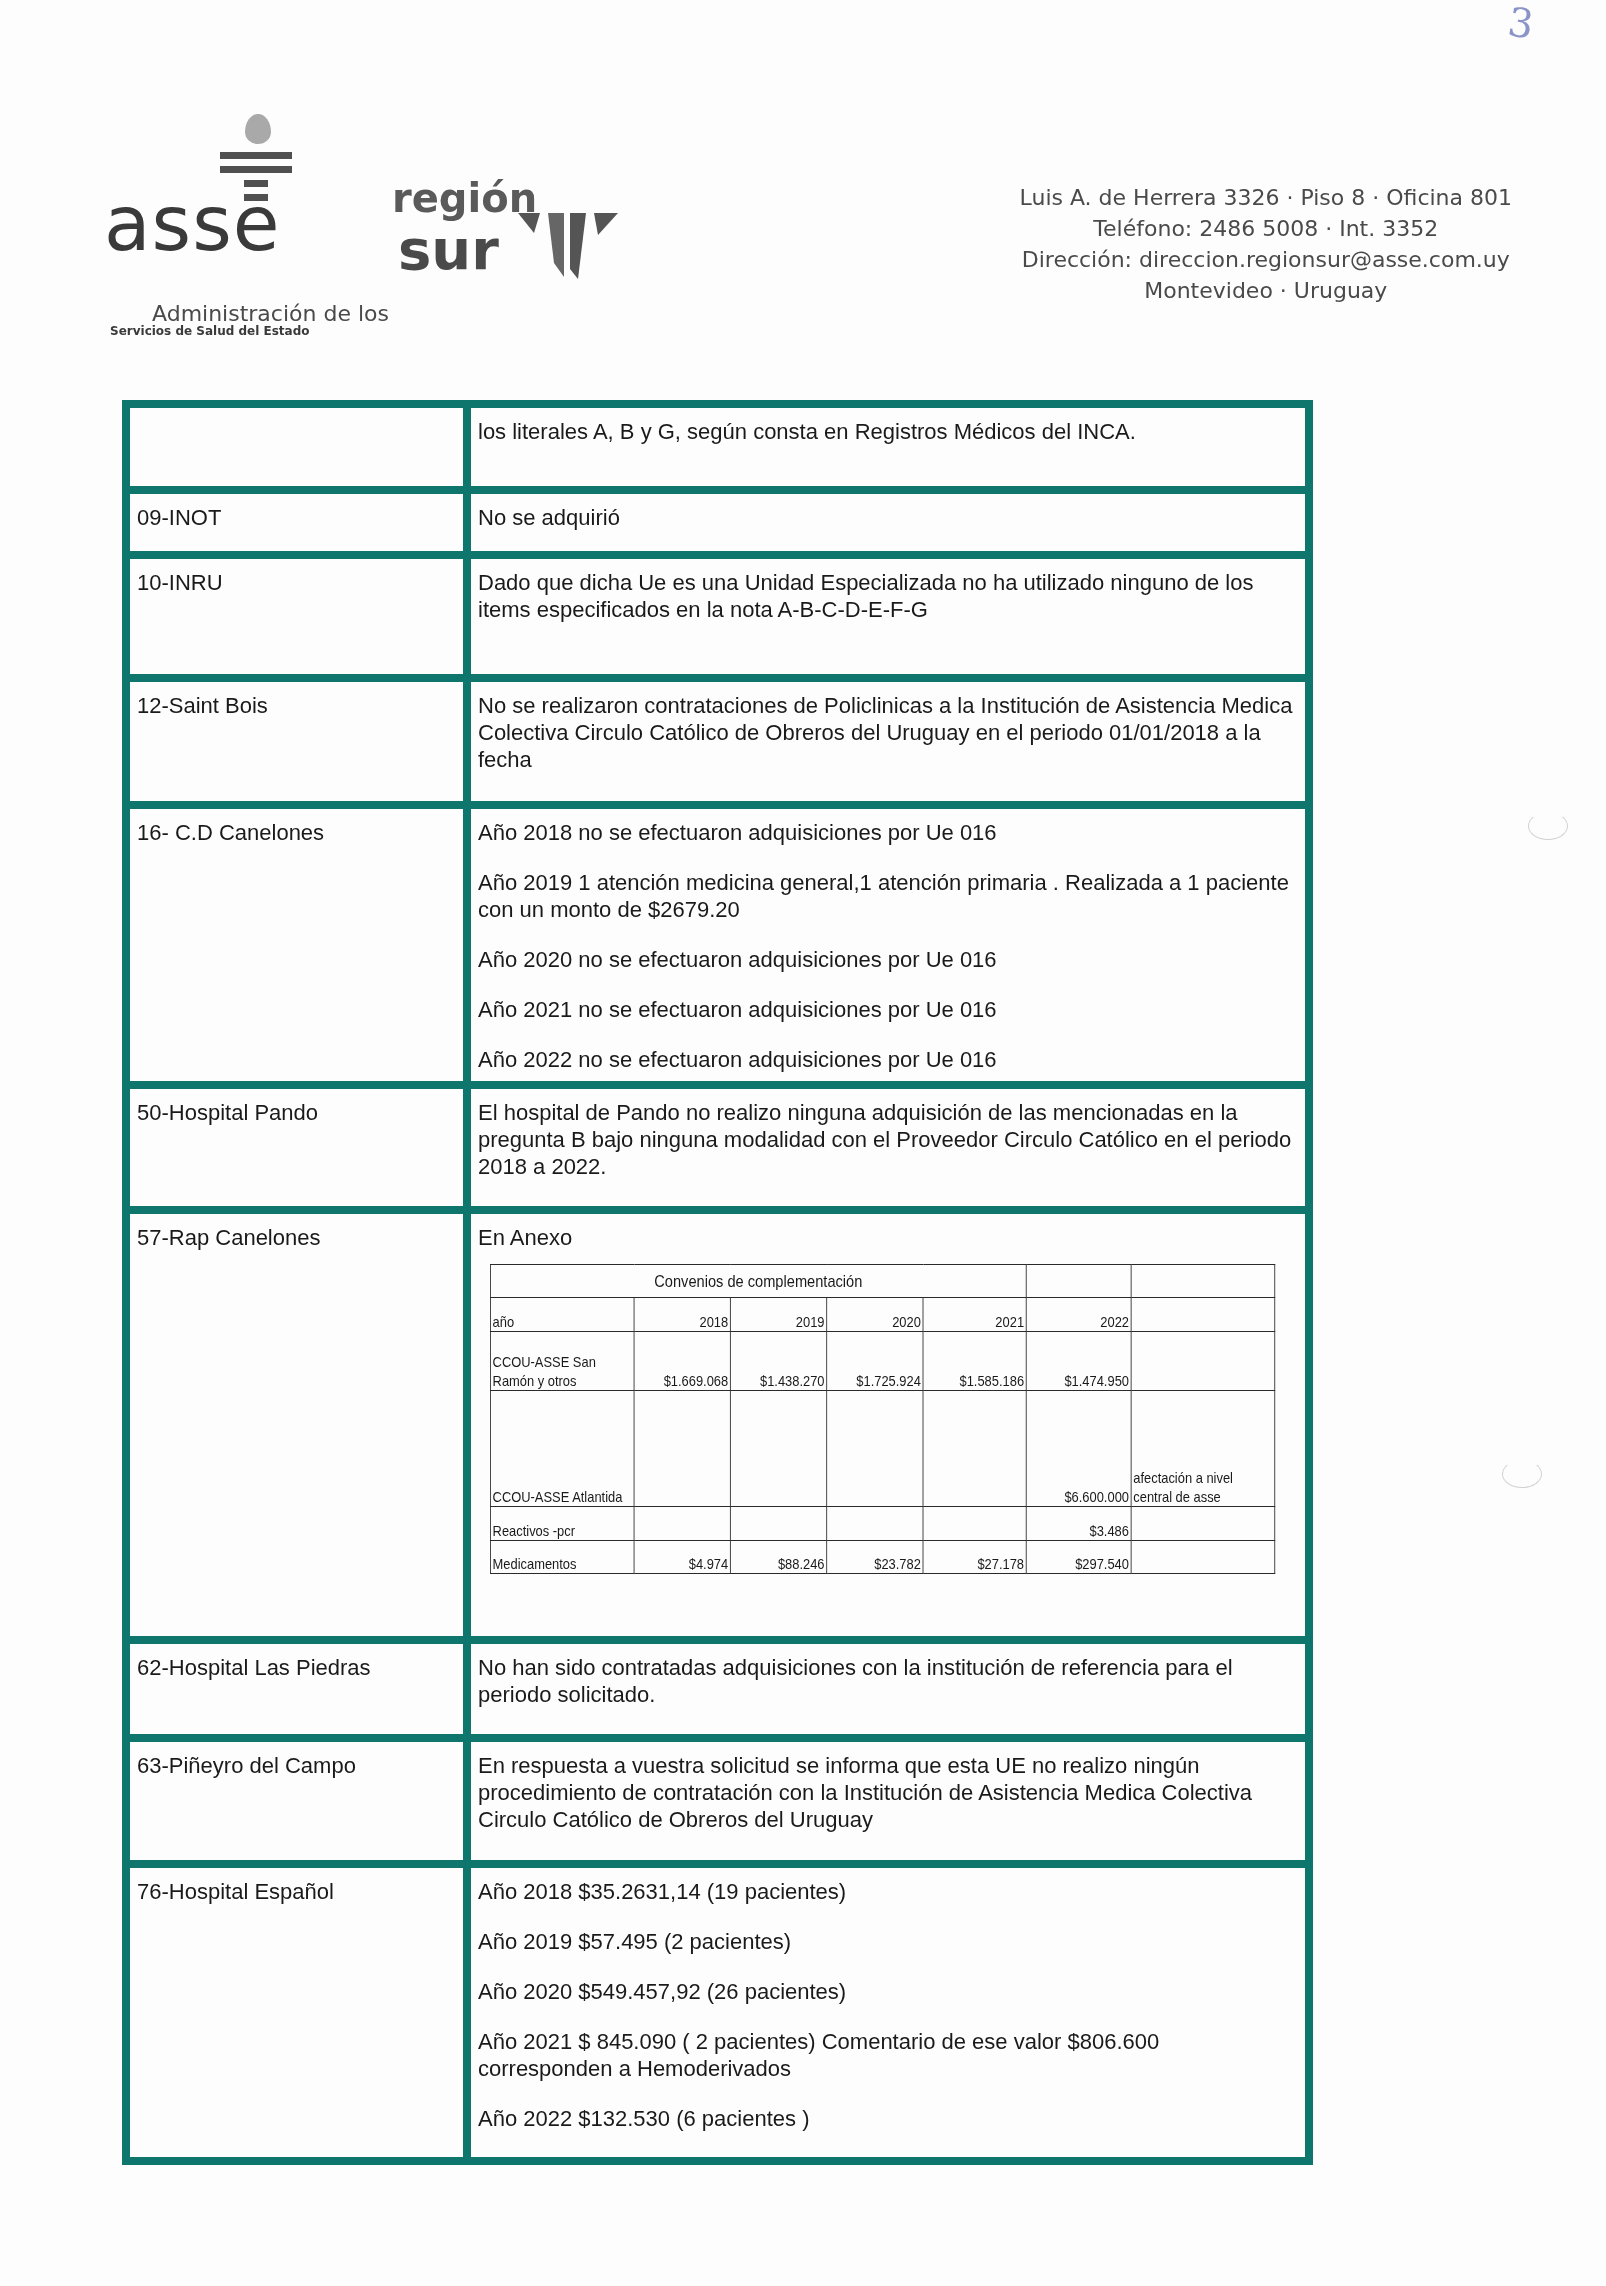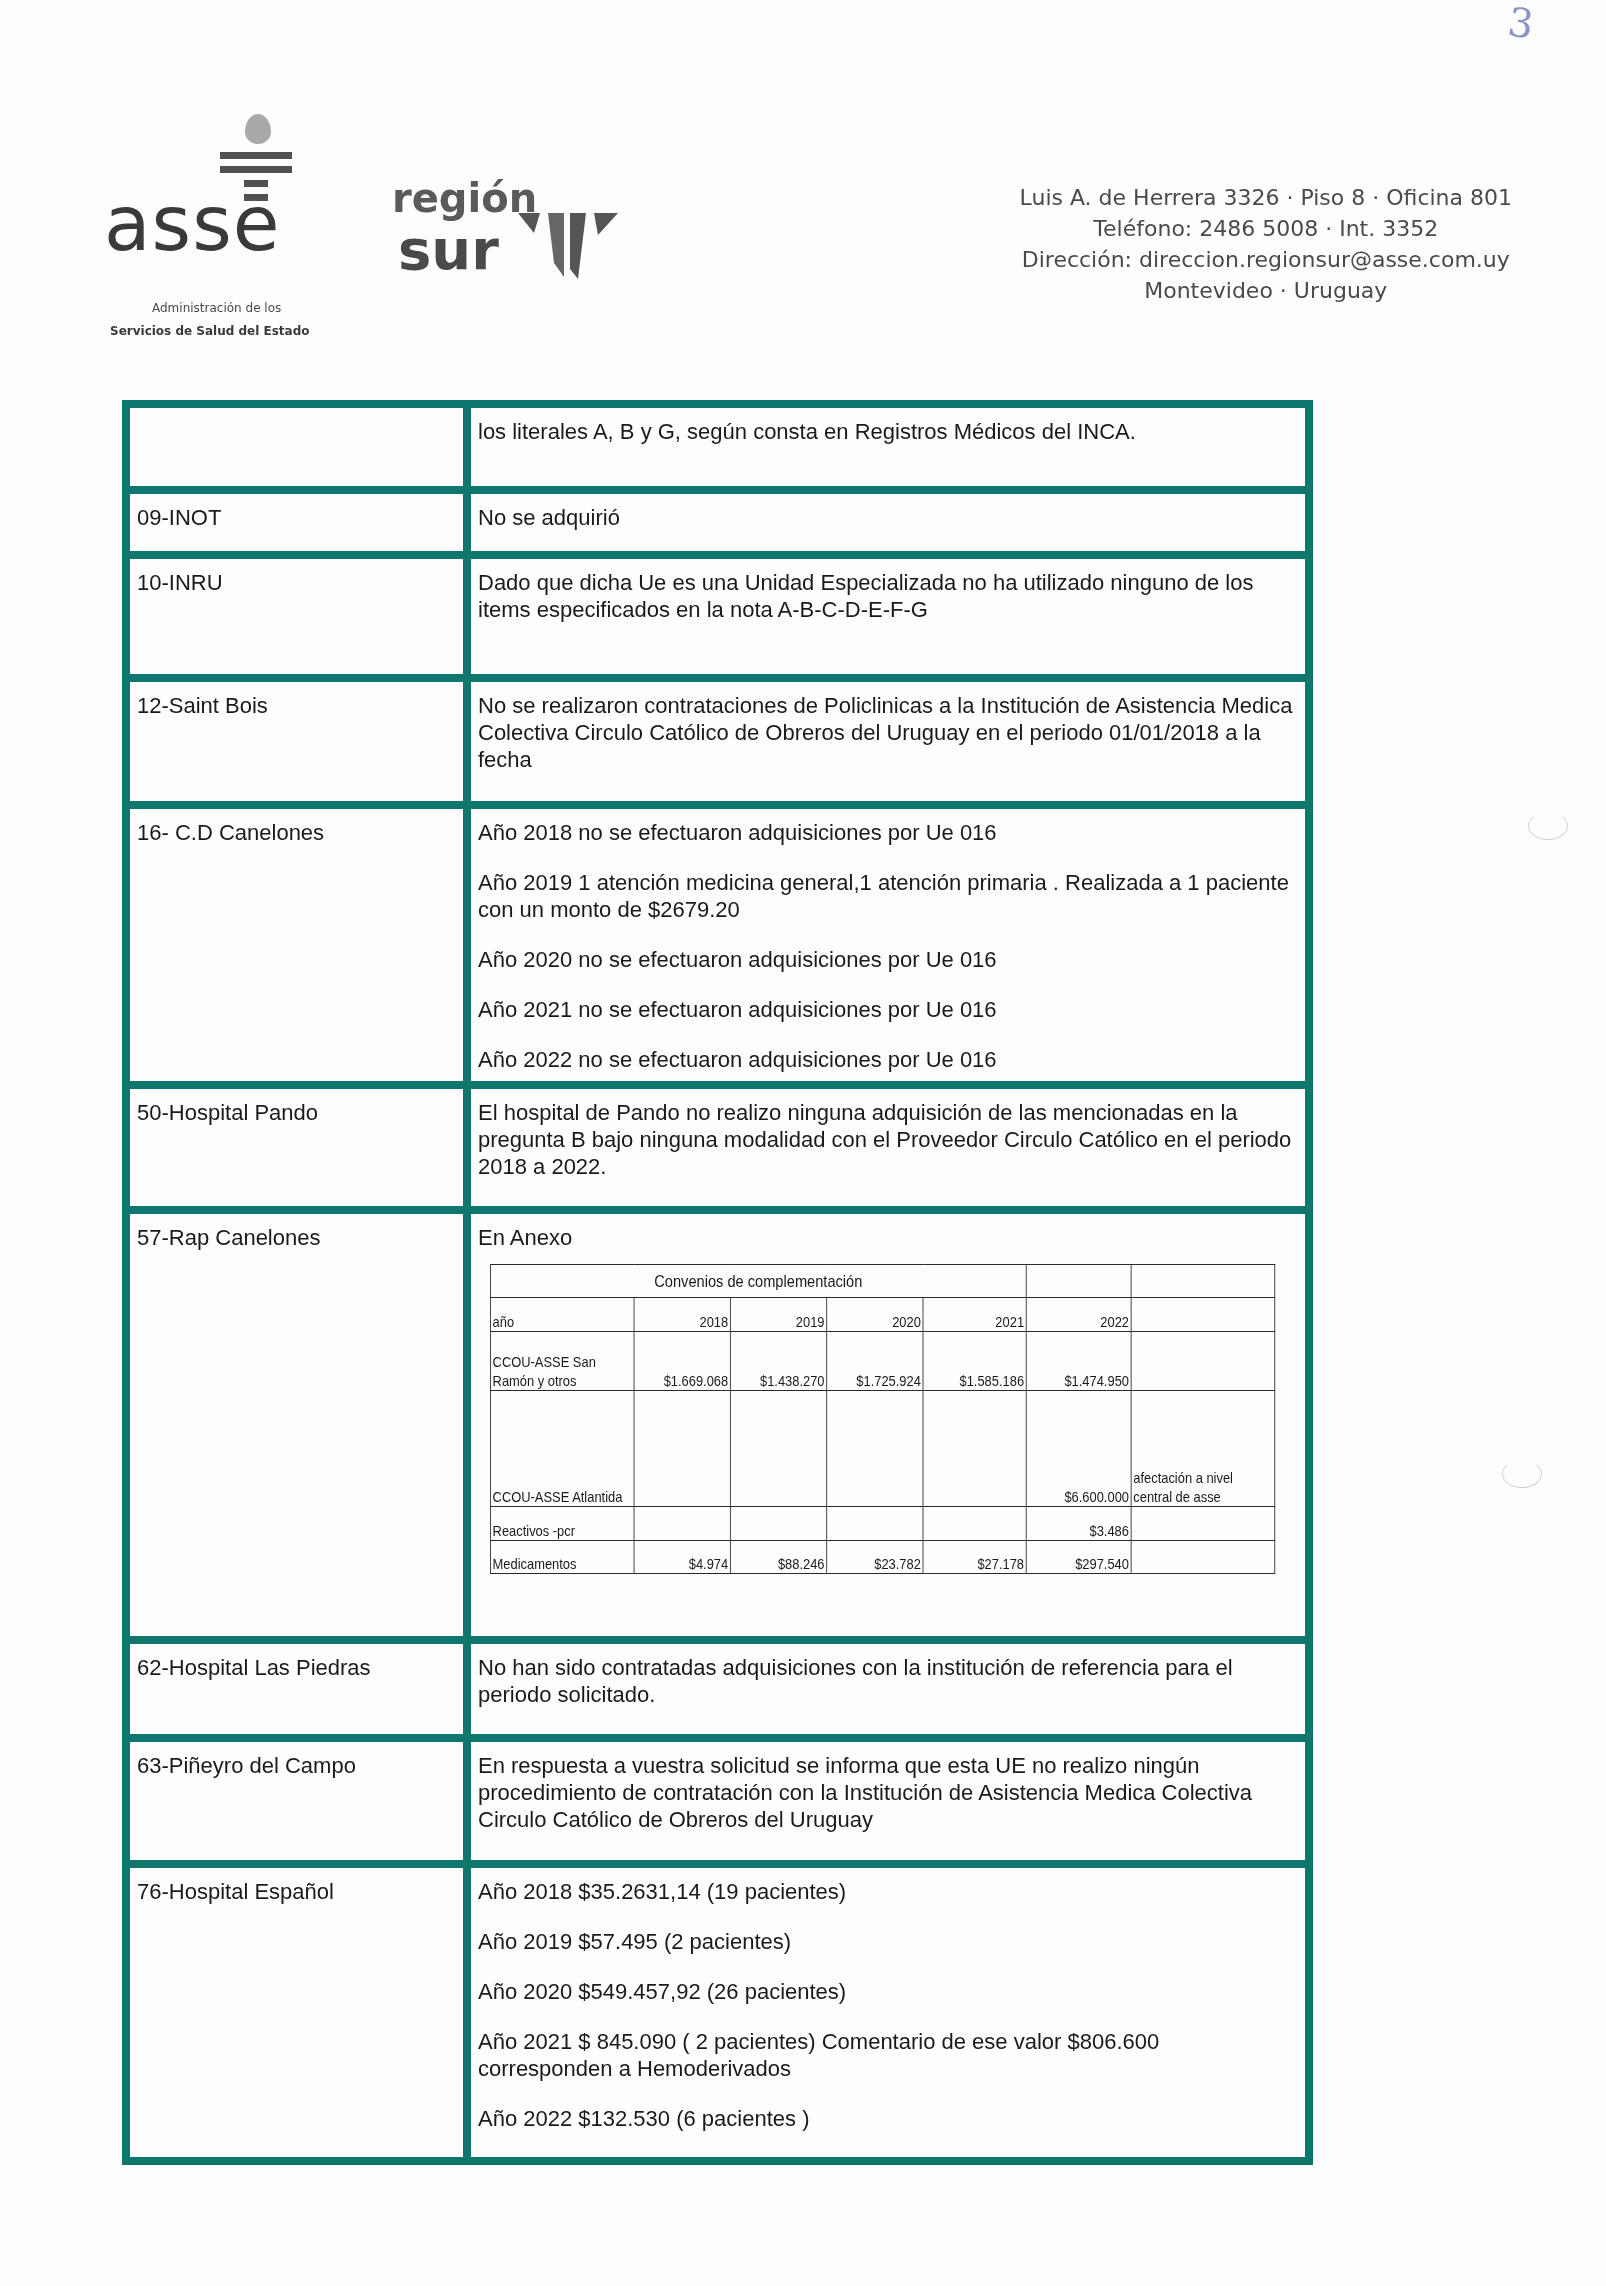--- a/index.html
+++ b/index.html
@@ -29,21 +29,21 @@
   .logo-region {
     position: absolute; left: 288px; top: 70px;
     font-family: "DejaVu Sans", sans-serif; font-weight: bold; font-size: 40px; color: #5a5a5a; line-height: 1;
   }
   .logo-sur {
     position: absolute; left: 294px; top: 114px;
     font-family: "DejaVu Sans", sans-serif; font-weight: bold; font-size: 56px; color: #4a4a4a; line-height: 1;
   }
   .logo-mark { position: absolute; left: 414px; top: 105px; }
   .logo-sub1 {
-    position: absolute; left: 48px; top: 193px; font-size: 12px; color: #4a4a4a;
+    position: absolute; left: 48px; top: 193px; font-size: 22px; color: #4a4a4a;
     font-family: "DejaVu Sans", sans-serif;
   }
   .logo-sub2 {
     position: absolute; left: 6px; top: 216px; font-size: 12px; color: #3a3a3a;
     font-family: "DejaVu Sans", sans-serif; font-weight: bold;
   }
   
   .contact {
     position: absolute; right: 94px; top: 182px; text-align: center;
     font-family: "DejaVu Sans", sans-serif; font-size: 22px; color: #4a4a4a; line-height: 31px;

